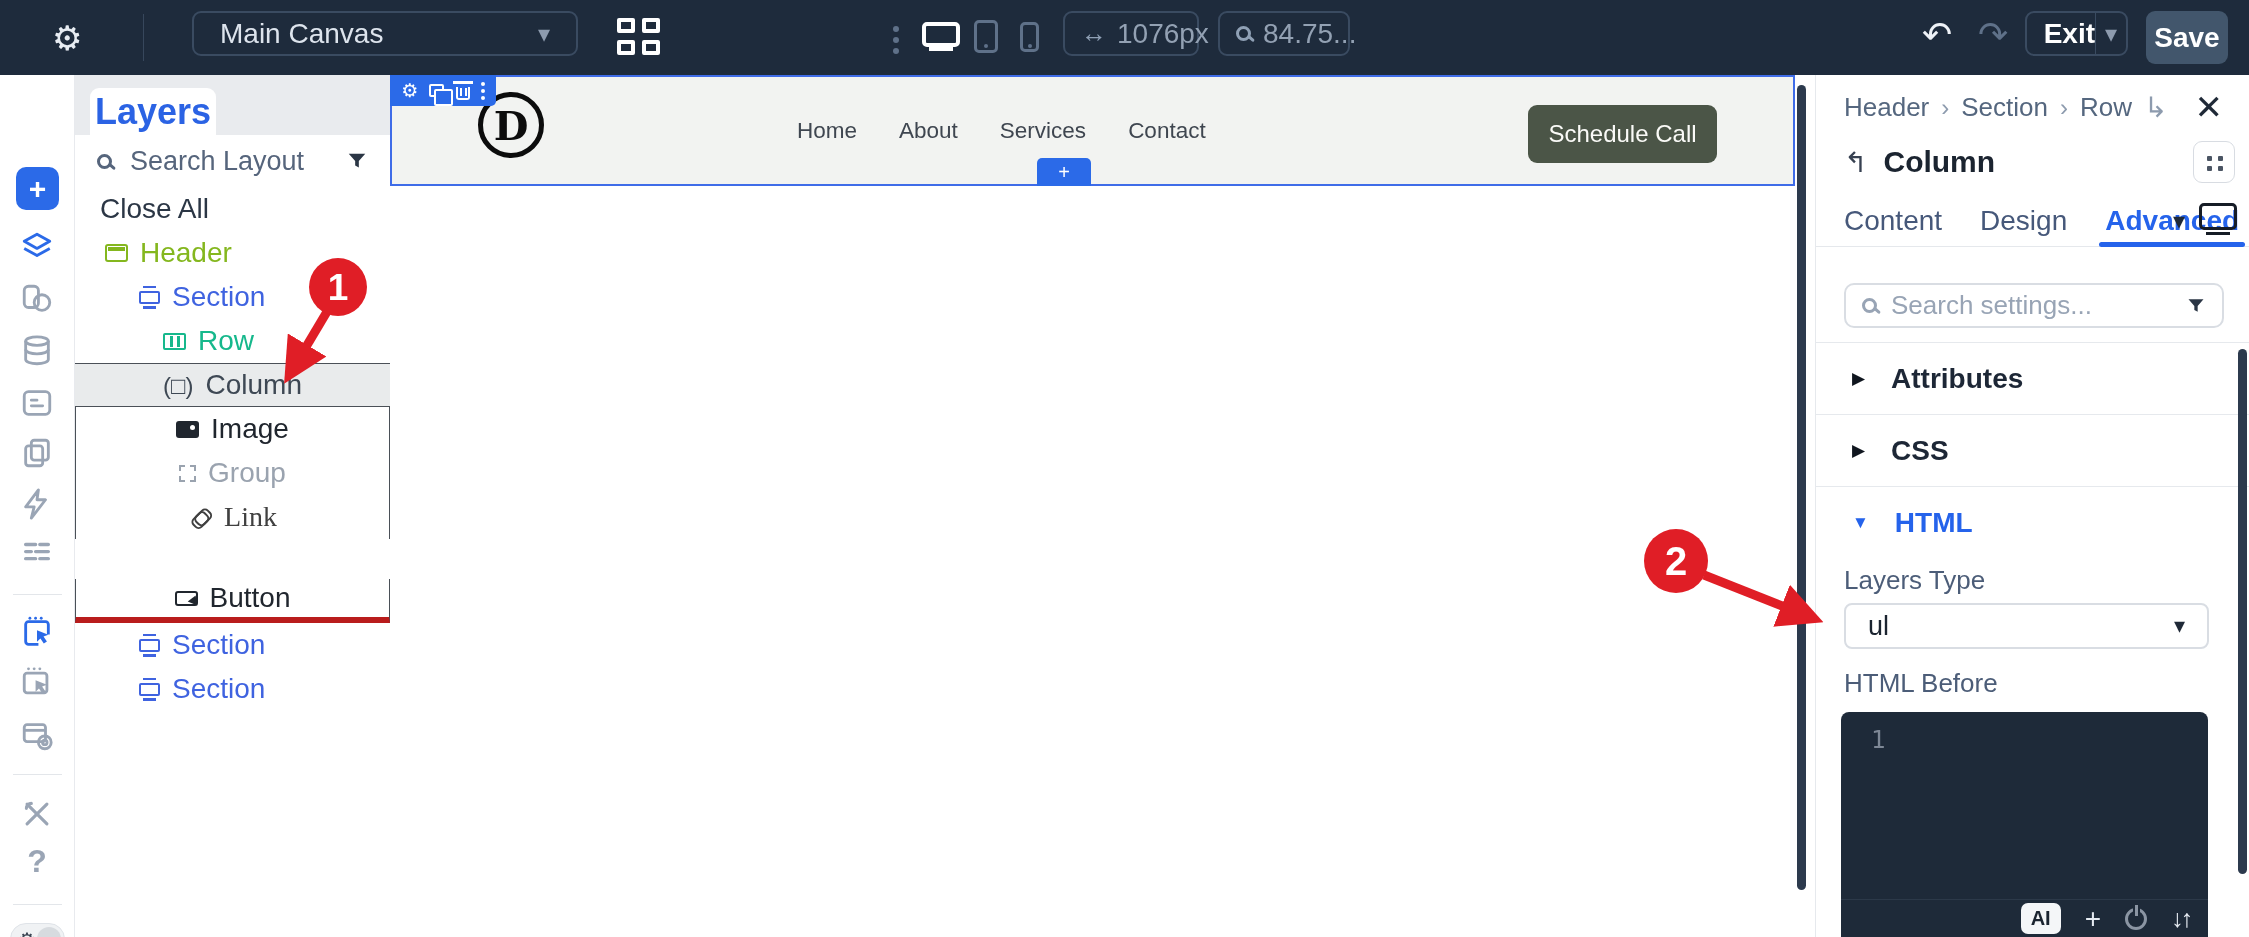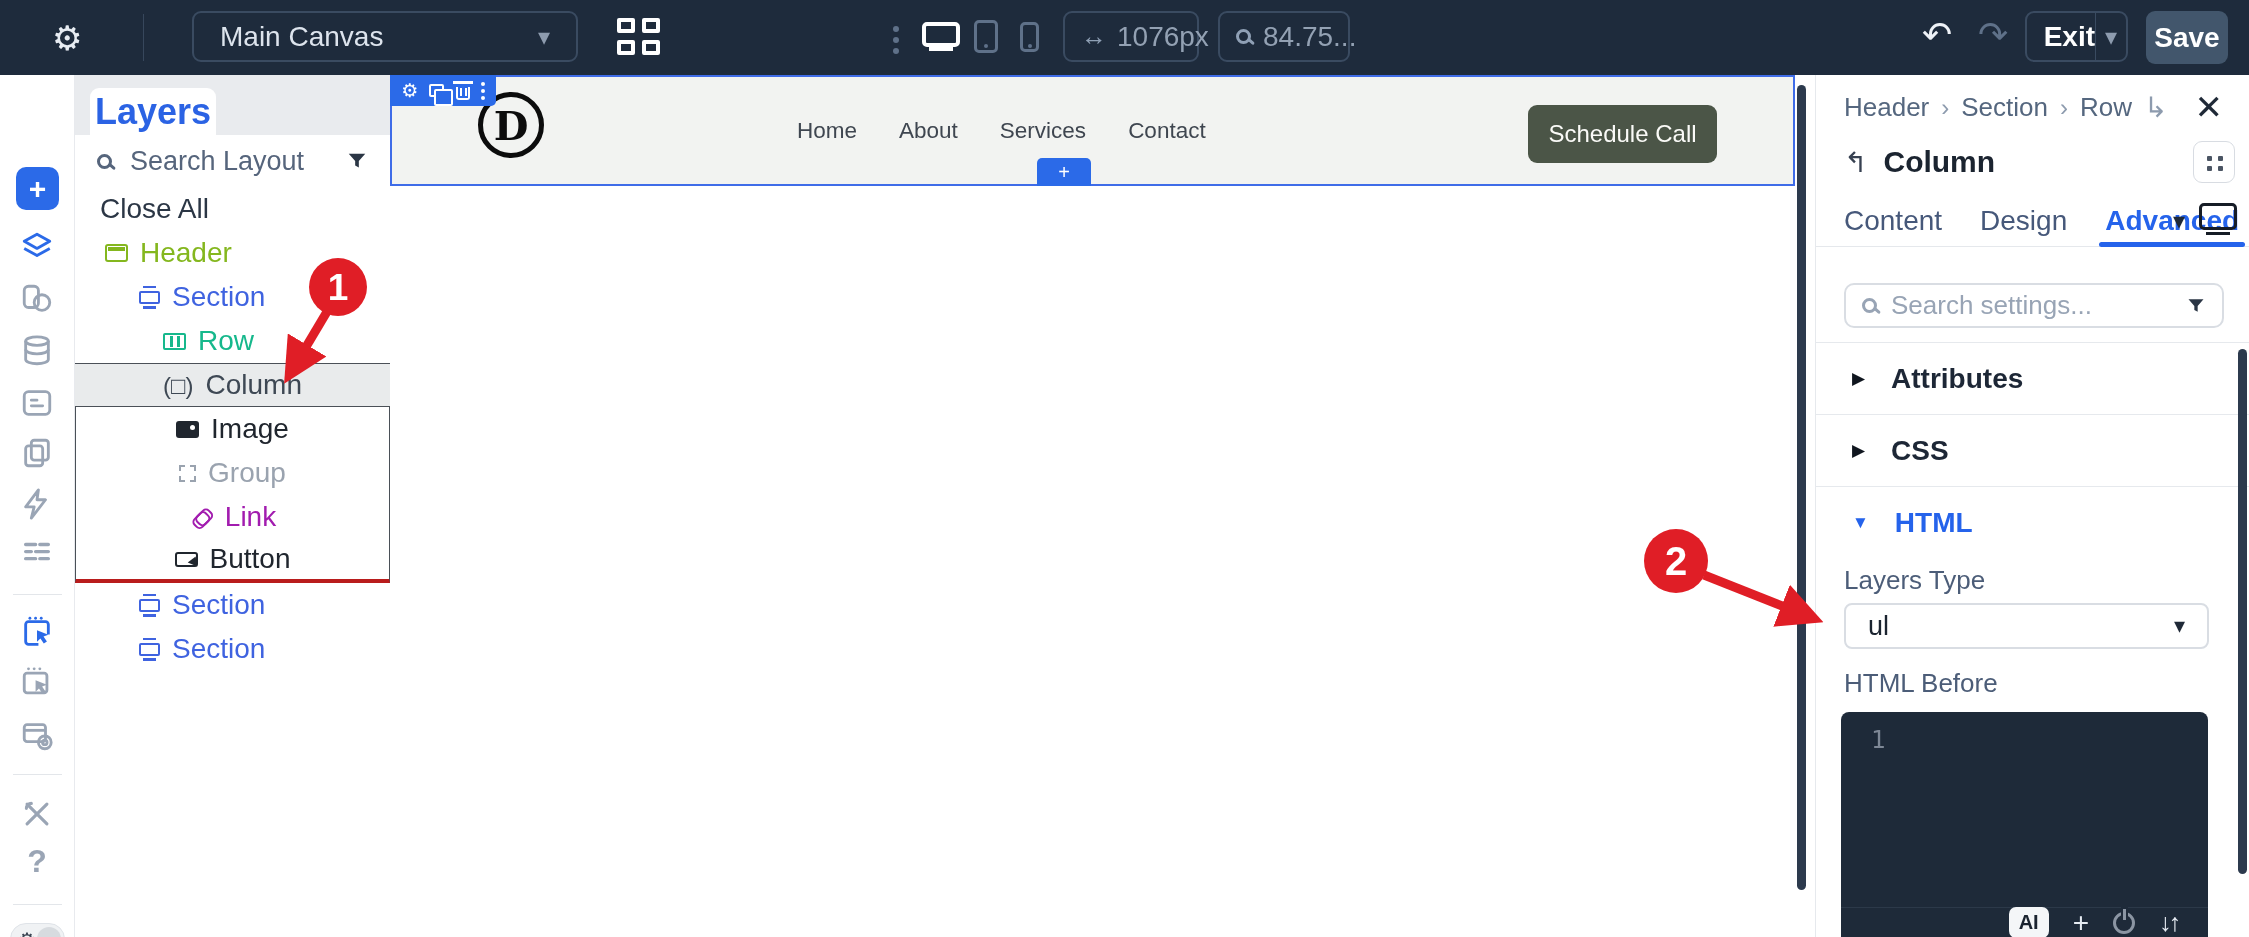--- a/index.html
+++ b/index.html
@@ -6,21 +6,21 @@
   html,body { width:2249px; height:937px; overflow:hidden; background:#fff;
     font-family:"Liberation Sans", sans-serif; }
   .app { position:absolute; inset:0; width:2249px; height:937px; }
 
   
   .topbar { position:absolute; left:0; top:0; width:2249px; height:75px;
     background:#1e2b3c; z-index:30; }
   .tb-gear { position:absolute; left:52px; top:50%; transform:translateY(-50%);
     color:#e7ecf2; font-size:34px; line-height:1; }
   .tb-div { position:absolute; left:143px; top:14px; width:1px; height:47px; background:#37475c; }
-  .tb-pill { position:absolute; top:11px; height:51px; border:2px solid #3a4b61;
+  .tb-pill { position:absolute; top:11px; height:45px; border:2px solid #3a4b61;
     border-radius:9px; display:flex; align-items:center; color:#dde4ed; font-size:28px; }
   .pill-canvas { left:192px; width:386px; padding:0 26px; justify-content:space-between; cursor:pointer;}
   .caret { color:#8d9bae; font-size:24px; }
   .tb-grid { position:absolute; left:617px; top:18px; width:50px; height:40px;
     display:grid; grid-template-columns:18px 18px; grid-template-rows:15px 15px; gap:7px; }
   .tb-grid span { border:4px solid #fff; border-radius:2px; }
   .tb-kebab { position:absolute; left:893px; top:26px; width:6px; height:6px; border-radius:50%;
     background:#5f7189; box-shadow:0 11px 0 #5f7189, 0 22px 0 #5f7189; }
   .dev { position:absolute; border-radius:5px; }
   .dev-desktop { left:922px; top:22px; width:38px; height:25px; border:4px solid #fff; }
@@ -75,21 +75,21 @@
   .layers-search .lens::after { background:#56657c; }
   .layers-search input { flex:1; border:none; outline:none; font-size:27px; color:#be185d;
     font-family:inherit; background:transparent; min-width:0;}
   .layers-search input::placeholder { color:#56657c; }
   .tree { position:absolute; left:0; top:112px; right:0; }
   .tree-row { height:44px; display:flex; align-items:center; font-size:28px; color:#2b3645;
     cursor:pointer; background:#fff; }
   .tree-row.selected { background:#e9ebec; border-top:1px solid #4a5057; border-bottom:1px solid #4a5057;
     justify-content:center; }
   .tree-row.boxed { border-left:1px solid #4a5057; border-right:1px solid #4a5057; justify-content:center; }
-  .tree-row.boxed-last { border-bottom:4px solid #b91c1c; }
+  .tree-row.boxed-last { border-bottom:6px solid #b91c1c;margin-top:40px; }
   .t-icon { position:relative; margin-right:12px; flex:0 0 auto; }
   .ti-header { width:23px; height:18px; border:2.5px solid; border-radius:3px; }
   .ti-header::before { content:""; position:absolute; left:1px; right:1px; top:1px; height:4px; background:currentColor;}
   .ti-section { width:21px; height:13px; border:2.5px solid; border-radius:2px; margin-top:0px;}
   .ti-section::before { content:""; position:absolute; left:2px; right:2px; top:-7px; height:2.5px; background:currentColor;}
   .ti-section::after  { content:""; position:absolute; left:2px; right:2px; bottom:-7px; height:2.5px; background:currentColor;}
   .ti-row { width:23px; height:17px; border:2.5px solid; border-radius:2px;}
   .ti-row::before { content:""; position:absolute; left:5px; top:1px; bottom:1px; width:2.5px;
     background:currentColor; box-shadow:7px 0 0 currentColor; }
   .ti-column::before { content:"(□)"; font-size:24px; color:currentColor; }
@@ -178,22 +178,22 @@
   .lbl-eltype { top:490px; }
   .select { position:absolute; left:28px; top:528px; width:365px; height:46px; border:2px solid #d9dde3;
     border-radius:8px; display:flex; align-items:center; padding:0 22px; justify-content:space-between;
     font-size:27px; color:#1b2430; cursor:pointer; background:#fff;}
   .select .caret { color:#1f2937; font-size:22px; }
   .lbl-before { top:593px; }
   .editor { position:absolute; left:25px; top:637px; width:367px; height:225px; background:#1e2a39;
     border-radius:8px 8px 0 0; overflow:hidden; cursor:text;}
   .editor .line-no { position:absolute; left:30px; top:14px; font-family:"DejaVu Sans Mono", monospace;
     font-size:24px; color:#7e8896; }
-  .ed-footer { position:absolute; left:0; right:0; bottom:0; height:30px; border-top:1px solid #2c3949;
-    display:flex; align-items:center; justify-content:flex-end; gap:24px; padding-right:30px;}
+  .ed-footer { position:absolute; left:0; right:0; bottom:0; height:38px; border-top:1px solid #2c3949;
+    display:flex; align-items:center; justify-content:flex-end; gap:24px; padding-right:18px;}
   .ai-pill { height:31px; padding:0 10px; background:#f4f6f8; border-radius:7px; color:#1b2430;
     font-weight:bold; font-size:20px; display:flex; align-items:center; cursor:pointer;}
   .ed-plus { color:#e6ebf2; font-size:28px; cursor:pointer; line-height:1;}
   .ed-power { position:relative; width:22px; height:22px; border:3px solid #8b95a3; border-radius:50%; cursor:pointer;}
   .ed-power::after { content:""; position:absolute; left:50%; top:-6px; width:3px; height:11px;
     margin-left:-1.5px; background:#8b95a3; box-shadow:0 0 0 2px #1e2a39;}
   .ed-sort { color:#e6ebf2; font-size:25px; letter-spacing:-3px; cursor:pointer;}
   .panel-sb { right:2px; top:274px; height:525px; }
 
   
@@ -358,21 +358,21 @@
           <span class="t-label">Column</span>
         </div>
         <div class="tree-row boxed" style="color: rgb(32, 38, 46); text-align: right;">
           <span class="t-icon ti-image"></span>
           <span class="t-label">Image</span>
         </div>
         <div class="tree-row boxed" style="color: rgb(154, 163, 175);">
           <span class="t-icon ti-group"></span>
           <span class="t-label">Group</span>
         </div>
-        <div class="tree-row boxed" style="color: #a21caf;">
+        <div class="tree-row boxed" style="color: #404040; font-family: Liberation Serif, serif;">
           <span class="t-icon ti-link"></span>
           <span class="t-label">Link</span>
         </div>
         <div class="tree-row boxed boxed-last" style="color: rgb(32, 38, 46);">
           <span class="t-icon ti-button"></span>
           <span class="t-label">Button</span>
         </div>
         <div class="tree-row" style="color: rgb(63, 99, 224); padding-left: 64px;">
           <span class="t-icon ti-section"></span>
           <span class="t-label">Section</span>

